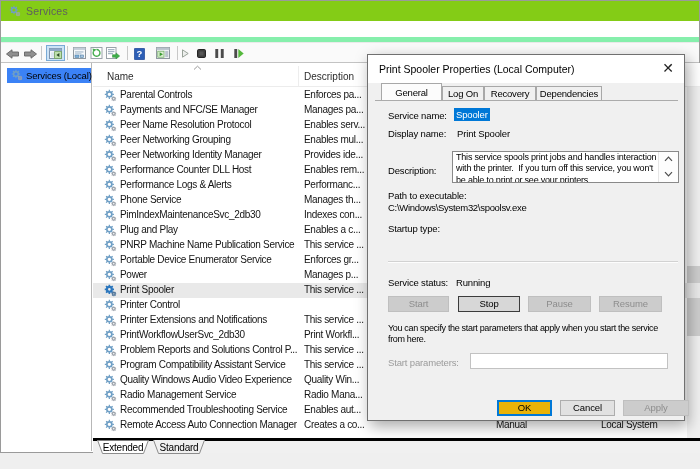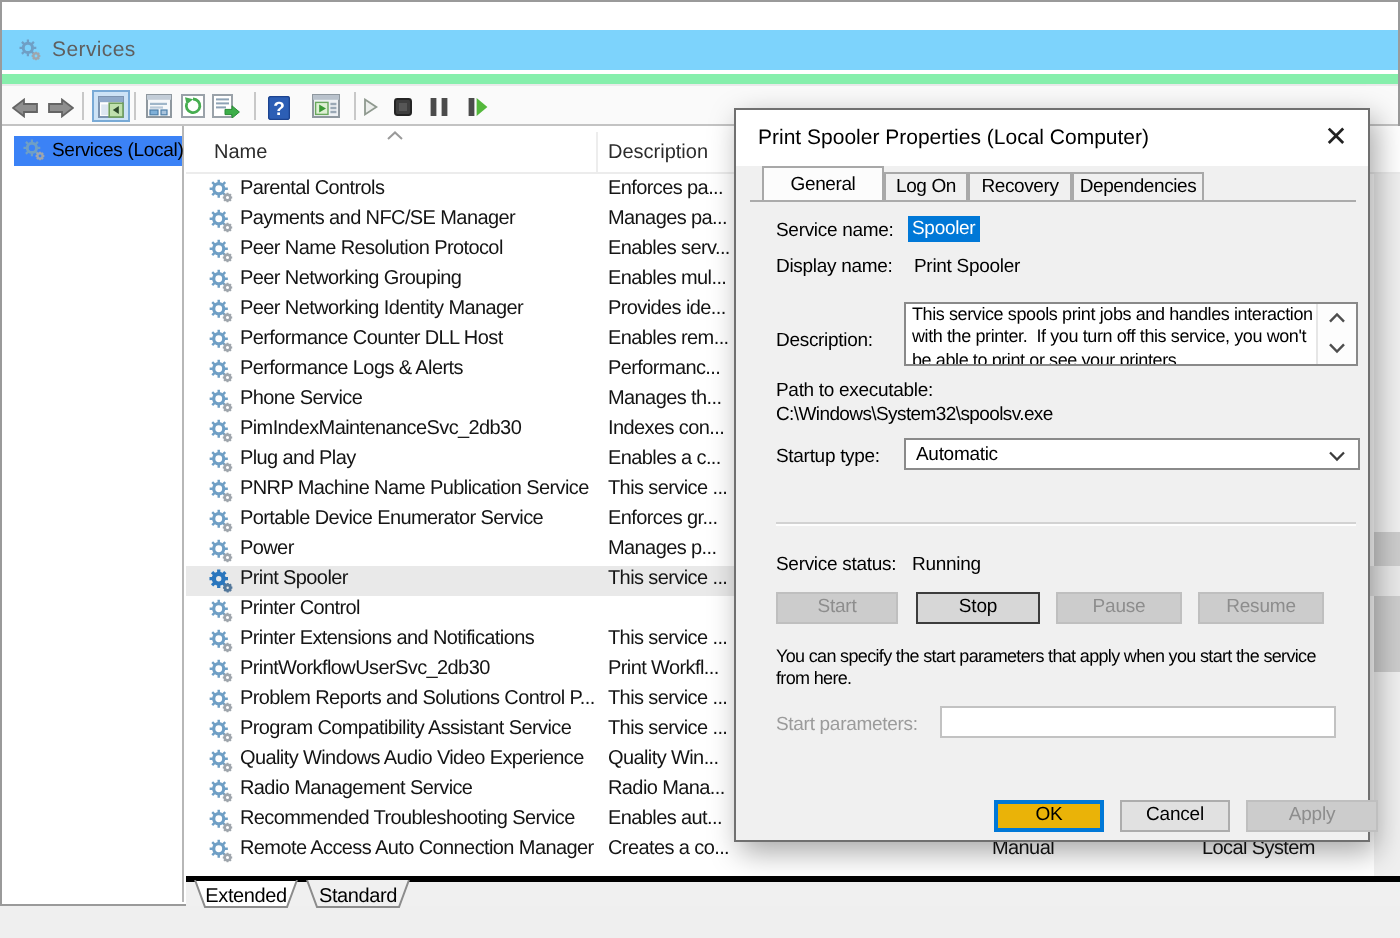--- a/index.html
+++ b/index.html
@@ -1,20 +1,20 @@
 <!DOCTYPE html>
 <html><head><meta charset="utf-8"><style>
 *{margin:0;padding:0;box-sizing:border-box}
 html,body{width:700px;height:469px;overflow:hidden;background:#f0f0f0;
  font-family:"Liberation Sans",sans-serif;-webkit-font-smoothing:antialiased}
 #stage{position:absolute;left:0;top:0;width:700px;height:469px}
 .abs{position:absolute}
 #win{position:absolute;left:0;top:0;width:700px;height:453px;background:#fff;
  border:1px solid #9a9a9a}
-#titlebar{position:absolute;left:0;top:14px;width:100%;height:20px;background:#7dd3fc}
+#titlebar{position:absolute;left:0;top:0;width:100%;height:20px;background:#84cc16}
 #titletxt{position:absolute;left:25px;top:4px;font-size:10.5px;color:#5f5f5f;letter-spacing:0.2px}
 #menubar{position:absolute;left:0;top:36px;width:100%;height:21px;background:#86efac;font-size:10.5px;color:#1a1a1a}
 .mitem{position:absolute;top:5px}
 #toolbar{position:absolute;left:0;top:41px;width:100%;height:21px;background:#fafafa;border-top:1px solid #eaeaea;border-bottom:1px solid #c3c3c3}
 .tsep{position:absolute;top:3px;height:14px;width:1px;background:#c8c8c8}
 #leftpane{position:absolute;left:0;top:62px;width:91px;height:388px;background:#fff;border-right:1px solid #b7b7b7}
 #treeitem{position:absolute;left:6px;top:5px;width:84px;height:15px;background:#3b82f6;font-size:9.5px;letter-spacing:-0.15px;color:#000}
 #treeitem span{position:absolute;left:19px;top:2px;white-space:nowrap}
 #lhead{position:absolute;left:92px;top:62px;width:607px;height:24px;background:#fff;border-bottom:1px solid #ececec;font-size:10px;color:#2c2c2c}
 #lhead .hname{position:absolute;left:14px;top:8px}
@@ -383,26 +383,20 @@
             <path d="M1 4.8 L4.5 1.2 L8 4.8" fill="none" stroke="#4e4e4e" stroke-width="1.2"></path>
           </svg>
     <svg class="abs" style="left:5px;top:19px" width="9" height="6" viewBox="0 0 9 6">
             <path d="M1 1.2 L4.5 4.8 L8 1.2" fill="none" stroke="#4e4e4e" stroke-width="1.2"></path>
           </svg>
    </div>
  </div>
  <span class="lbl" style="left:20px;top:134.5px">Path to executable:</span>
  <span class="lbl" style="left:20px;top:146.5px;letter-spacing:-0.3px">C:\Windows\System32\spoolsv.exe</span>
  <span class="lbl" style="left:20px;top:167.5px">Startup type:</span>
- <div id="dropdown">
-        <span class="v">Automatic</span>
-  <svg class="abs" style="right:6px;top:5px" width="9" height="6" viewBox="0 0 9 6">
-          <path d="M1 1.2 L4.5 4.8 L8 1.2" fill="none" stroke="#3c3c3c" stroke-width="1.1"></path>
-        </svg>
- </div>
  <div id="groove"></div>
  <span class="lbl" style="left:20px;top:222px">Service status:</span>
  <span class="lbl" style="left:88px;top:222px">Running</span>
  <div class="dbtn dis" style="left:20px;width:61px">Start</div>
  <div class="dbtn foc" style="left:90px;width:62px">Stop</div>
  <div class="dbtn dis" style="left:160px;width:63px">Pause</div>
  <div class="dbtn dis" style="left:231px;width:63px">Resume</div>
  <span class="lbl helptxt" style="left:20px;top:268px">You can specify the start parameters that apply when you start the service</span>
  <span class="lbl helptxt" style="left:20px;top:279px">from here.</span>
  <span class="lbl glbl" style="left:20px;top:302px">Start parameters:</span>

